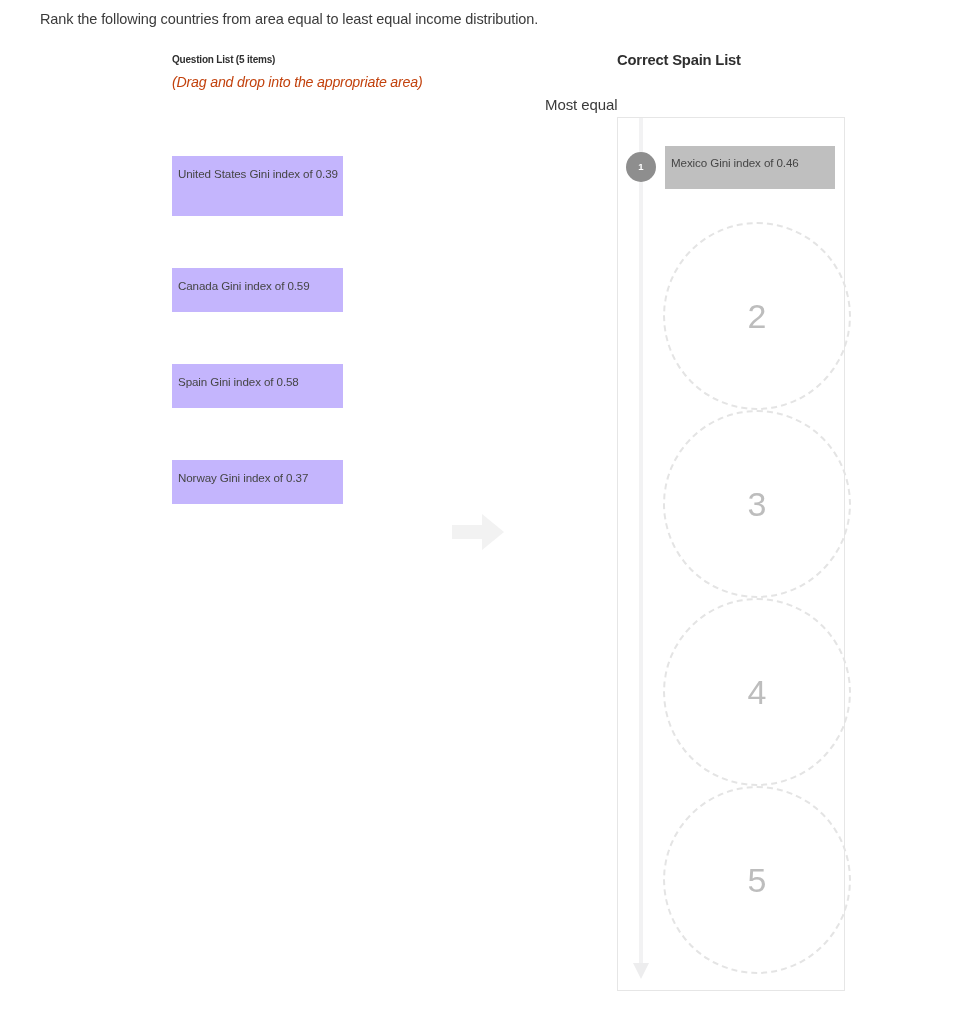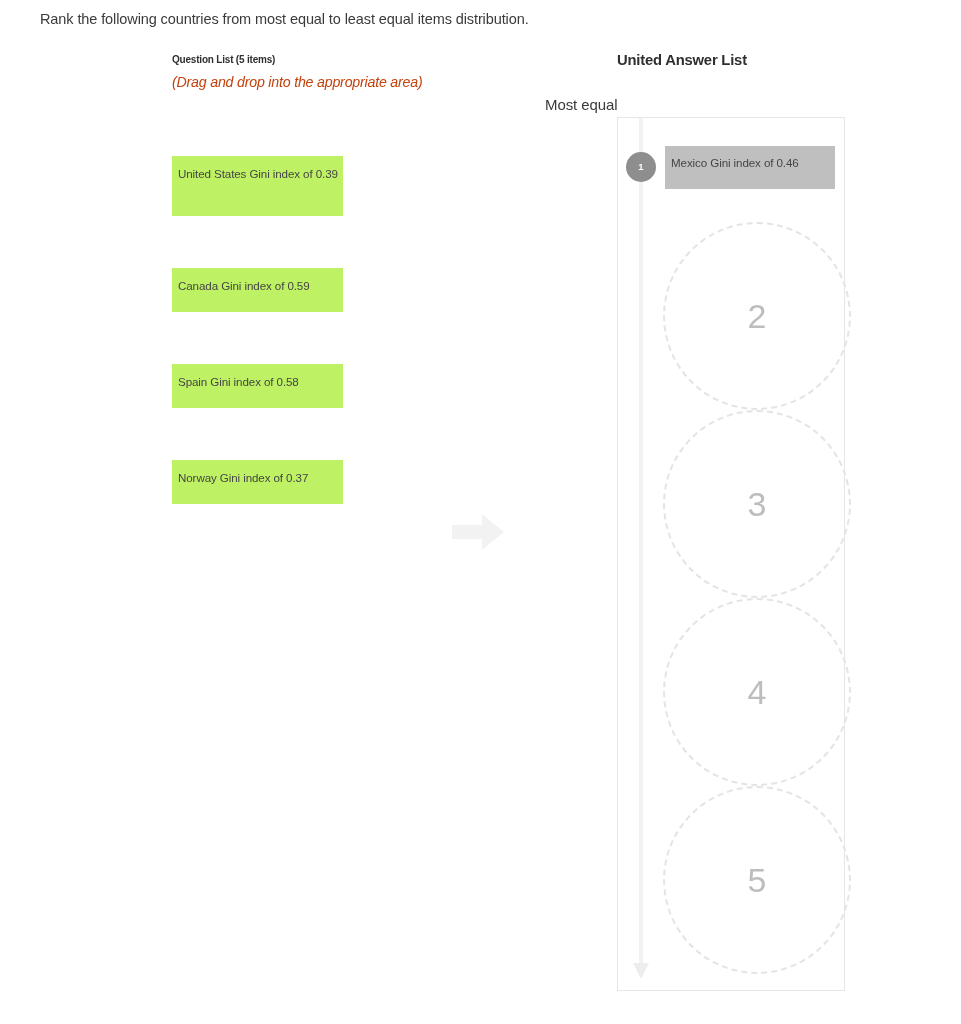--- a/index.html
+++ b/index.html
@@ -54,21 +54,21 @@
   }
 
   .q-items {
     position: absolute;
     left: 172px;
     top: 156px;
     width: 171px;
   }
   .q-item {
     width: 171px;
-    background: #bef264;
+    background: #c4b5fd;
     color: #454545;
     font-size: 11.6px;
     line-height: 17px;
     box-sizing: border-box;
     padding: 9px 0 0 6px;
     margin-bottom: 52px;
     letter-spacing: -0.1px;
   }
   .q-item.two-line { height: 60px; }
   .q-item.one-line { height: 44px; }
@@ -184,41 +184,41 @@
     box-sizing: border-box;
     color: #bdbdbd;
     font-size: 34px;
     text-align: center;
     line-height: 184px;
   }
 </style>
 </head>
 <body>
 
-<div class="prompt">Rank the following countries from most equal to least equal items distribution.</div>
+<div class="prompt">Rank the following countries from area equal to least equal income distribution.</div>
 
 <div class="q-col">
   <div class="q-title">Question List (5 items)</div>
   <div class="q-sub">(Drag and drop into the appropriate area)</div>
 </div>
 
 <div class="q-items">
   <div class="q-item two-line">United States Gini index of 0.39</div>
   <div class="q-item one-line">Canada Gini index of 0.59</div>
   <div class="q-item one-line">Spain Gini index of 0.58</div>
   <div class="q-item one-line">Norway Gini index of 0.37</div>
 </div>
 
 <div class="center-arrow">
   <svg width="56" height="40" viewBox="0 0 56 40" xmlns="http://www.w3.org/2000/svg">
     <path d="M0 13 L30 13 L30 2 L52 20 L30 38 L30 27 L0 27 Z" fill="#f2f2f2"></path>
   </svg>
 </div>
 
-<div class="a-title">United Answer List</div>
+<div class="a-title">Correct Spain List</div>
 <div class="most-equal">Most equal</div>
 
 <div class="a-panel">
 
   <div class="track"></div>
   <div class="track-arrow">
     <svg width="20" height="20" viewBox="0 0 20 20" xmlns="http://www.w3.org/2000/svg">
       <path d="M10 0 L18 0 L10 16 L2 0 Z" fill="#ededee"></path>
     </svg>
   </div>

